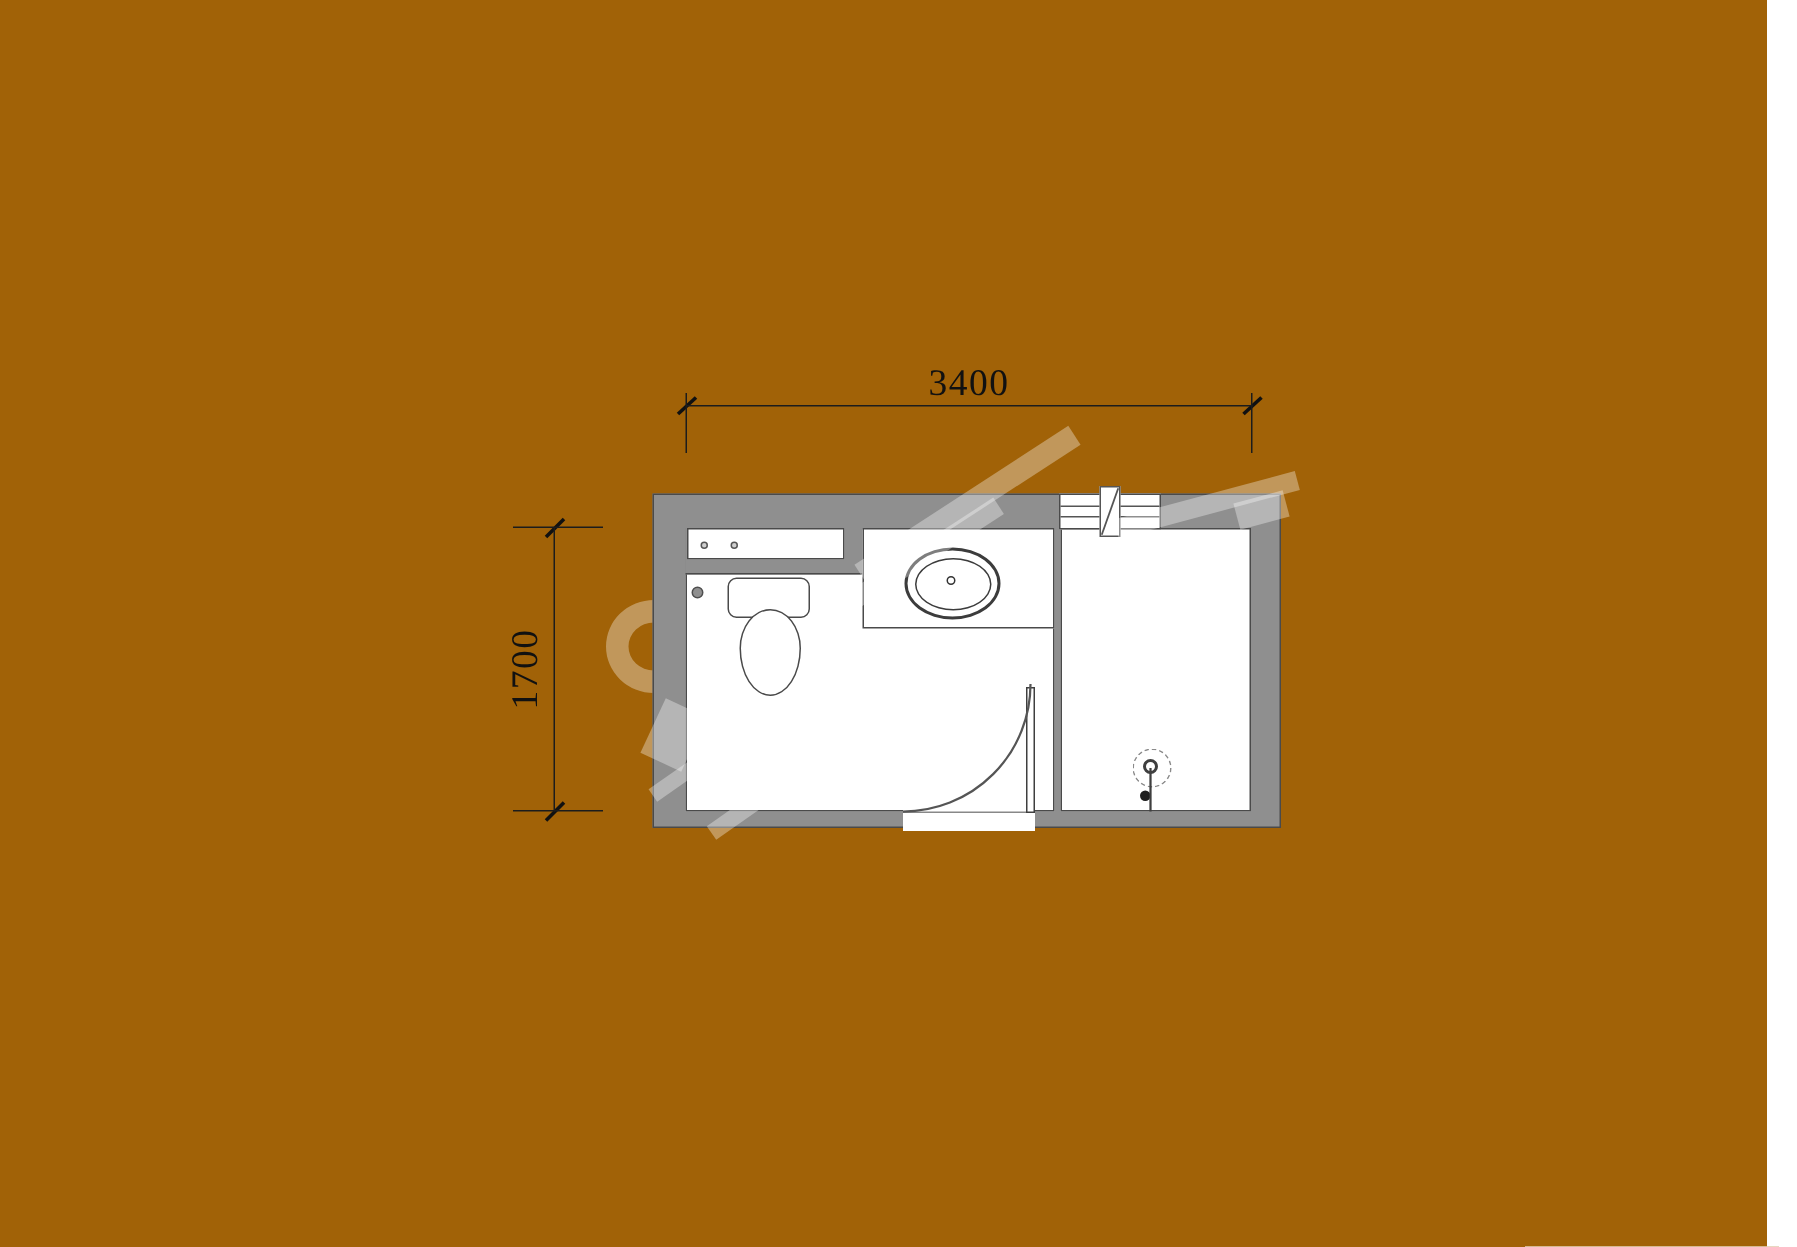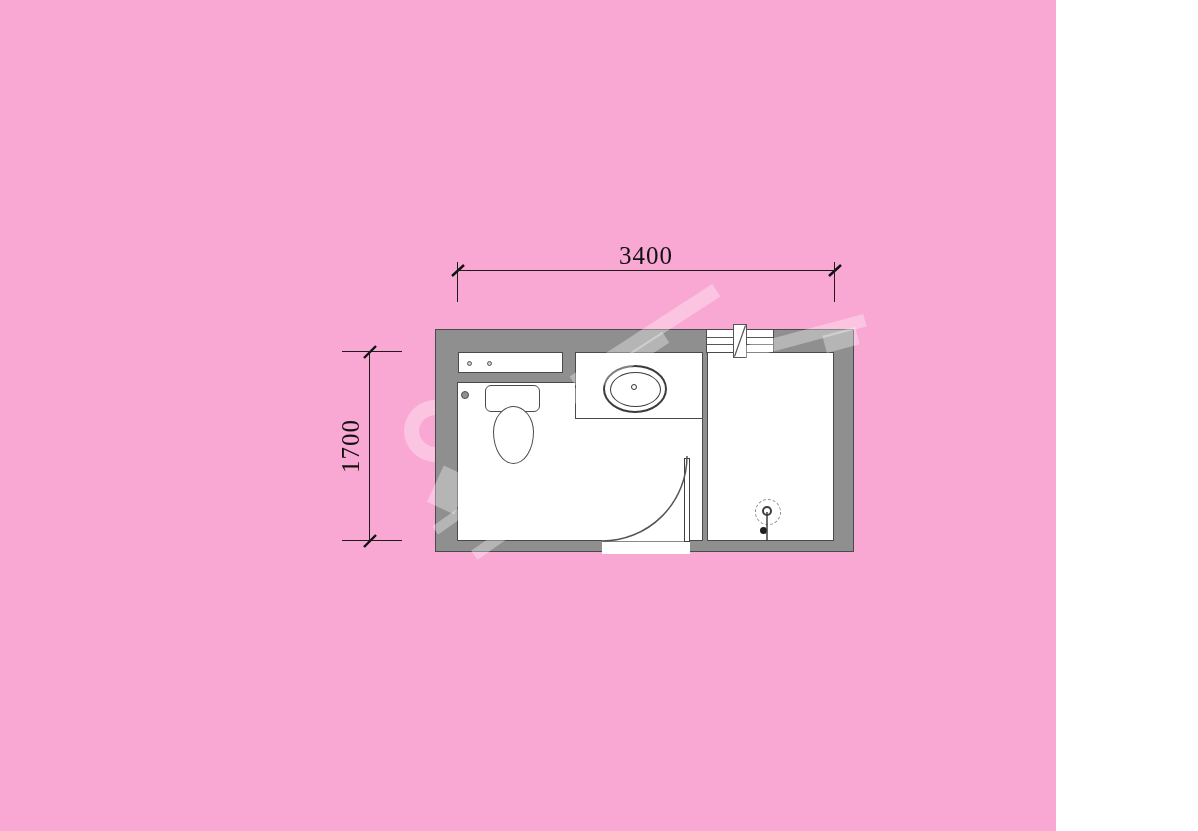--- a/index.html
+++ b/index.html
@@ -1,17 +1,17 @@
 <!DOCTYPE html>
 <html style="--wall_fill: #8f8f8f; --wall_line: #4a4a4a; --fixture_line: #555555; --dimension_line: #1c1c1c; --watermark: rgba(255,255,255,0.34);"><head>
 <meta charset="utf-8">
 <style>
   html,body{margin:0;padding:0;background:#fff;}
   body{font-family:"Liberation Serif", serif;}
-  #canvas{position:relative;width:1056px;height:831px;background:#f9a8d4;overflow:hidden;}
+  #canvas{position:relative;width:1178px;height:831px;background:#a16207;overflow:hidden;}
   .abs{position:absolute;box-sizing:border-box;}
 
   
   .outer-walls{left:435px;top:329px;width:419px;height:223px;background:var(--wall_fill,#8f8f8f);border:1px solid var(--wall_line,#4a4a4a);z-index:1;}
   .room{background:#fff;border:1px solid var(--wall_line,#4a4a4a);z-index:2;}
   .room-main{left:457px;top:352px;width:246px;height:189px;}
   .room-shower{left:707px;top:352px;width:127px;height:189px;}
   .thick-wall{left:457px;top:352px;width:118px;height:31px;background:var(--wall_fill,#8f8f8f);border-bottom:1px solid var(--wall_line,#4a4a4a);z-index:3;}
 
   

